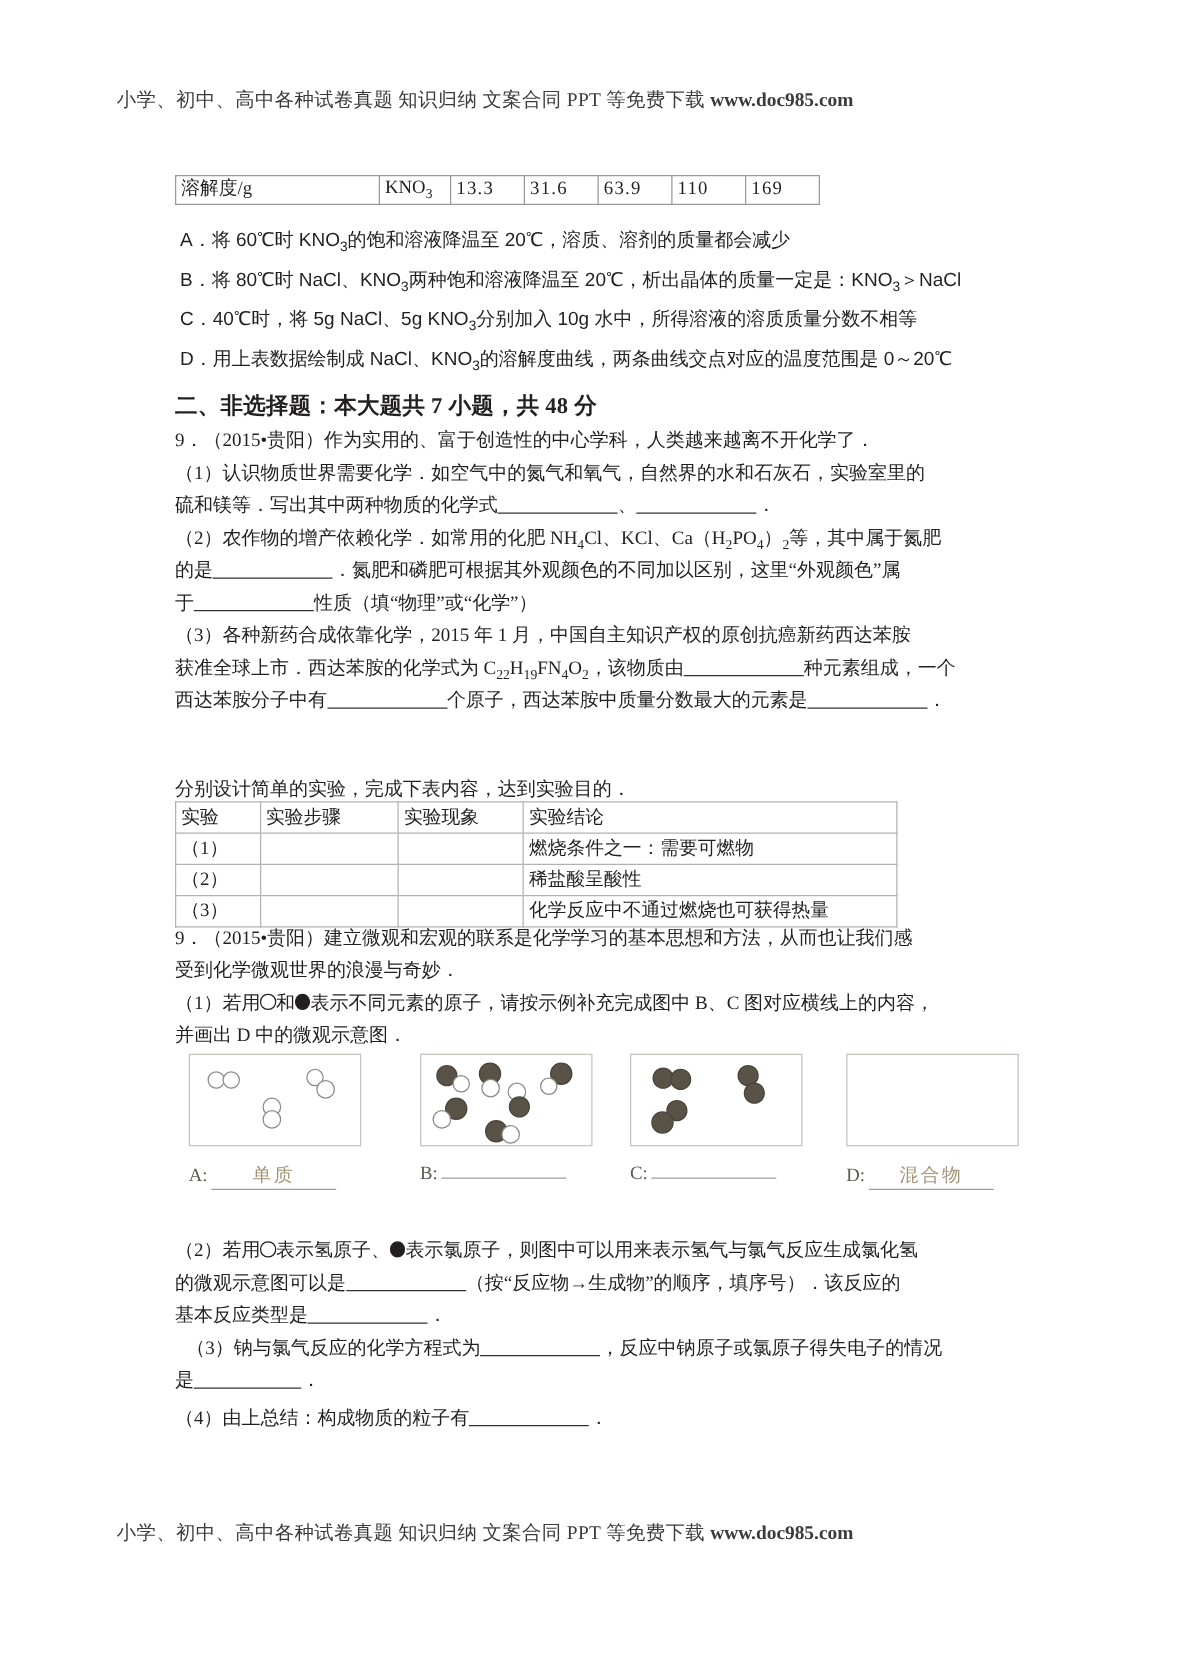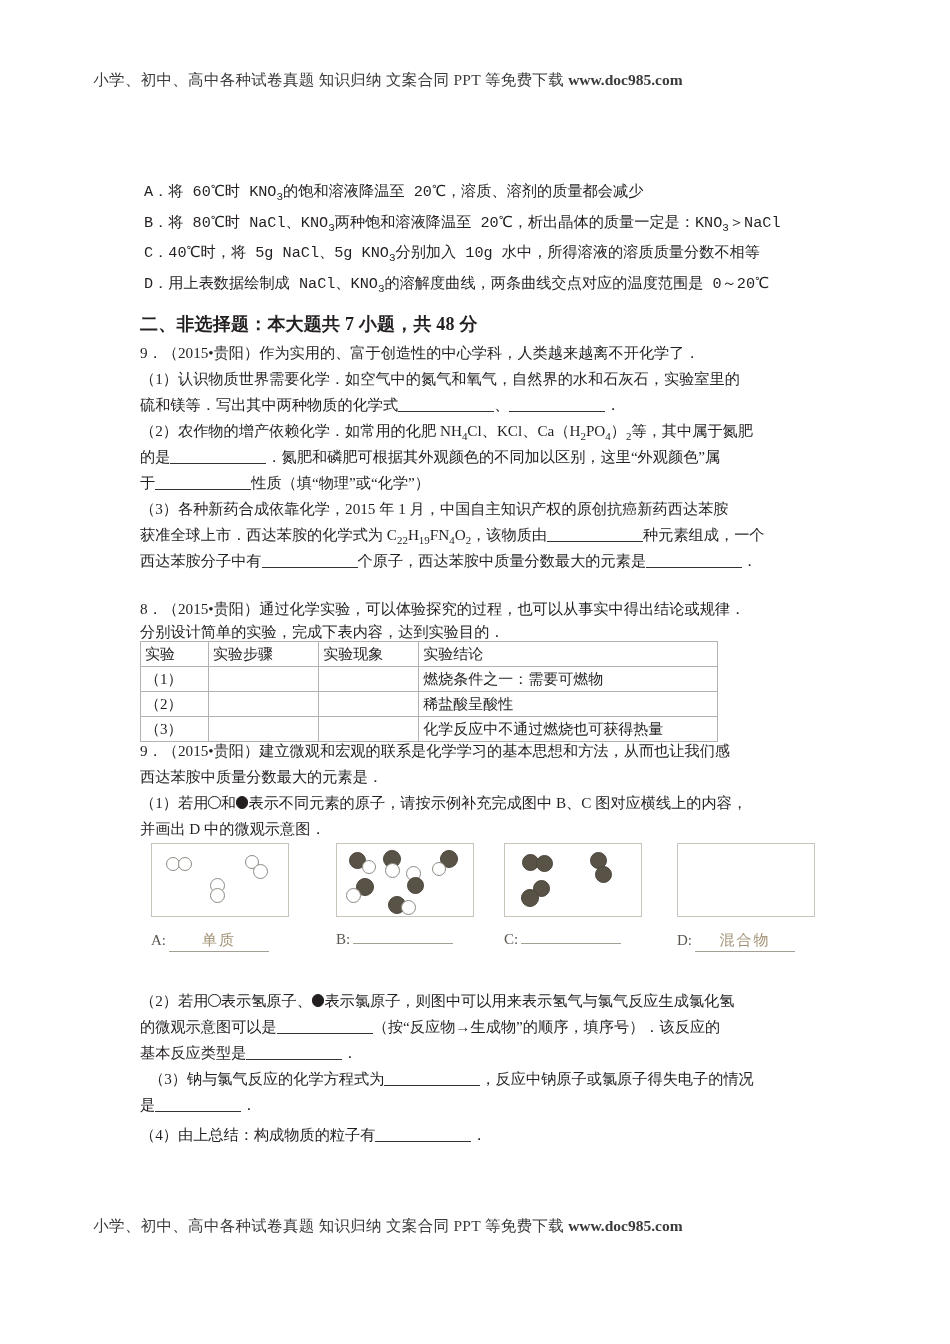--- a/index.html
+++ b/index.html
@@ -69,21 +69,21 @@
     color: #231f20;
     font-family: "Liberation Serif", "DejaVu Serif", serif;
     white-space: nowrap;
   }
   .block {
     position: absolute;
     font-size: 15.2px;
     line-height: 25.6px;
     color: #231f20;
     width: 676px;
-    font-family: Liberation Mono, monospace;
+    font-family: Liberation Sans, sans-serif;
   }
   .opt { margin: 0; white-space: nowrap; }
   .sect-head {
     font-weight: bold;
     font-size: 18px;
     letter-spacing: 0.2px;
   }
   sub { font-size: 0.72em; }
   .blank {
     display: inline-block;
@@ -190,20 +190,33 @@
 </head>
 <body>
 
 <div class="page">
 
   <div class="watermark watermark-top">
     <span>小学、初中、高中各种试卷真题 知识归纳 文案合同 PPT 等免费下载</span>
     <span class="wm-url">www.doc985.com</span>
   </div>
 
+  <table class="sol-table">
+    <tbody>
+        <tr>
+      <td class="sol-label">溶解度/g</td>
+      <td class="sol-sub">KNO<sub>3</sub></td>
+      <td class="sol-num">13.3</td>
+      <td class="sol-num">31.6</td>
+      <td class="sol-num">63.9</td>
+      <td class="sol-num">110</td>
+      <td class="sol-num">169</td>
+    </tr>
+  </tbody>
+    </table>
 
   <div class="block" style="left:144px; top:180px;">
     <p class="opt">A．将 60℃时 KNO<sub>3</sub>的饱和溶液降温至 20℃，溶质、溶剂的质量都会减少</p>
     <p class="opt">B．将 80℃时 NaCl、KNO<sub>3</sub>两种饱和溶液降温至 20℃，析出晶体的质量一定是：KNO<sub>3</sub>＞NaCl</p>
     <p class="opt">C．40℃时，将 5g NaCl、5g KNO<sub>3</sub>分别加入 10g 水中，所得溶液的溶质质量分数不相等</p>
     <p class="opt">D．用上表数据绘制成 NaCl、KNO<sub>3</sub>的溶解度曲线，两条曲线交点对应的温度范围是 0～20℃</p>
   </div>
 
   <div class="ptext sect-head" style="left:140px; top:312px;">二、非选择题：本大题共 7 小题，共 48 分</div>
 
@@ -230,21 +243,20 @@
   <div class="ptext" style="left:140px; top:496px;">（3）各种新药合成依靠化学，2015 年 1 月，中国自主知识产权的原创抗癌新药西达苯胺</div>
 
   <div class="ptext" style="left:140px; top:522px;">
     获准全球上市．西达苯胺的化学式为 C<sub>22</sub>H<sub>19</sub>FN<sub>4</sub>O<sub>2</sub>，该物质由<span class="blank b-lg"></span>种元素组成，一个
   </div>
 
   <div class="ptext" style="left:140px; top:548px;">
     <span>西达苯胺分子中有</span><span class="blank b-lg"></span><span>个原子，西达苯胺中质量分数最大的元素是</span><span class="blank b-lg"></span><span>．</span>
   </div>
 
-  <div class="ptext" style="left:140px; top:596px;">8．（2015•贵阳）通过化学实验，可以体验探究的过程，也可以从事实中得出结论或规律．</div>
   <div class="ptext" style="left:140px; top:619px;">分别设计简单的实验，完成下表内容，达到实验目的．</div>
 
   <table class="exp-table">
     <tbody>
         <tr>
       <td class="exp-c1">实验</td>
       <td class="exp-c2">实验步骤</td>
       <td class="exp-c3">实验现象</td>
       <td class="exp-c4">实验结论</td>
     </tr>
@@ -263,21 +275,21 @@
     <tr>
       <td>（3）</td>
       <td></td>
       <td></td>
       <td>化学反应中不通过燃烧也可获得热量</td>
     </tr>
   </tbody>
     </table>
 
   <div class="ptext" style="left:140px; top:738px;">9．（2015•贵阳）建立微观和宏观的联系是化学学习的基本思想和方法，从而也让我们感</div>
-  <div class="ptext" style="left:140px; top:764px;">西达苯胺中质量分数最大的元素是．</div>
+  <div class="ptext" style="left:140px; top:764px;">受到化学微观世界的浪漫与奇妙．</div>
 
   <div class="ptext" style="left:140px; top:790px;">
     <span>（1）若用</span><span class="circle-gly"></span><span>和</span><span class="circle-gly filled"></span><span>表示不同元素的原子，请按示例补充完成图中 B、C 图对应横线上的内容，</span>
   </div>
   <div class="ptext" style="left:140px; top:816px;">并画出 D 中的微观示意图．</div>
 
   <div class="diagram-row">
 
     <div class="mol-box bx-a">
       <div class="atom white" style="left:14px; top:13px; width:14px; height:14px;"></div>

